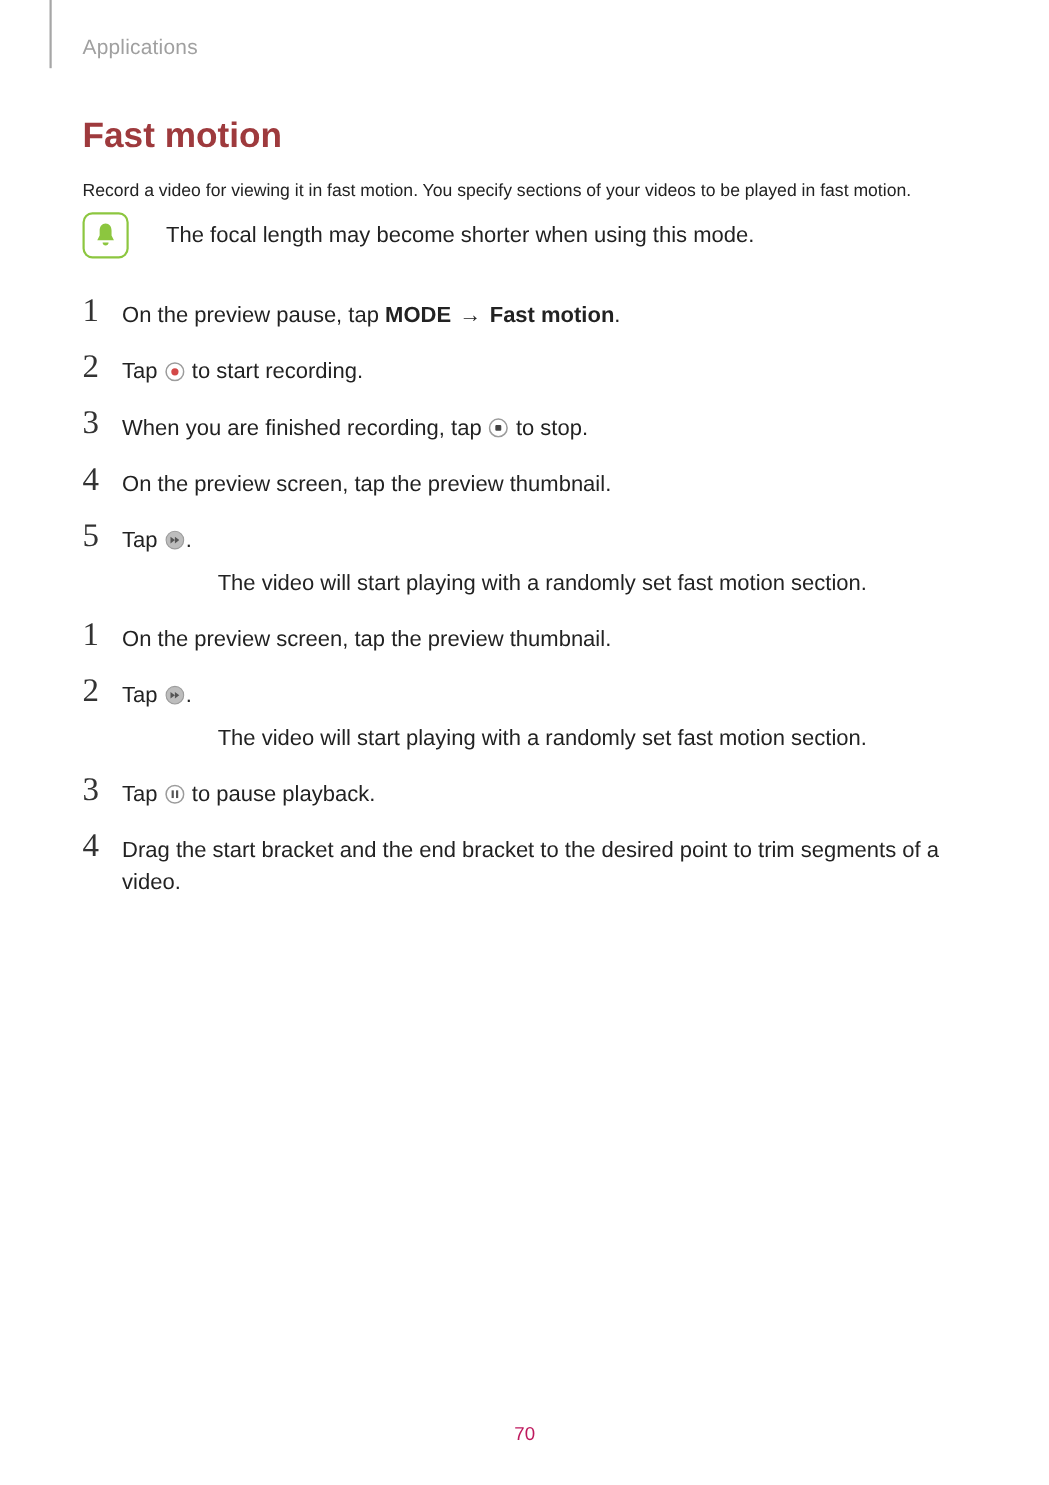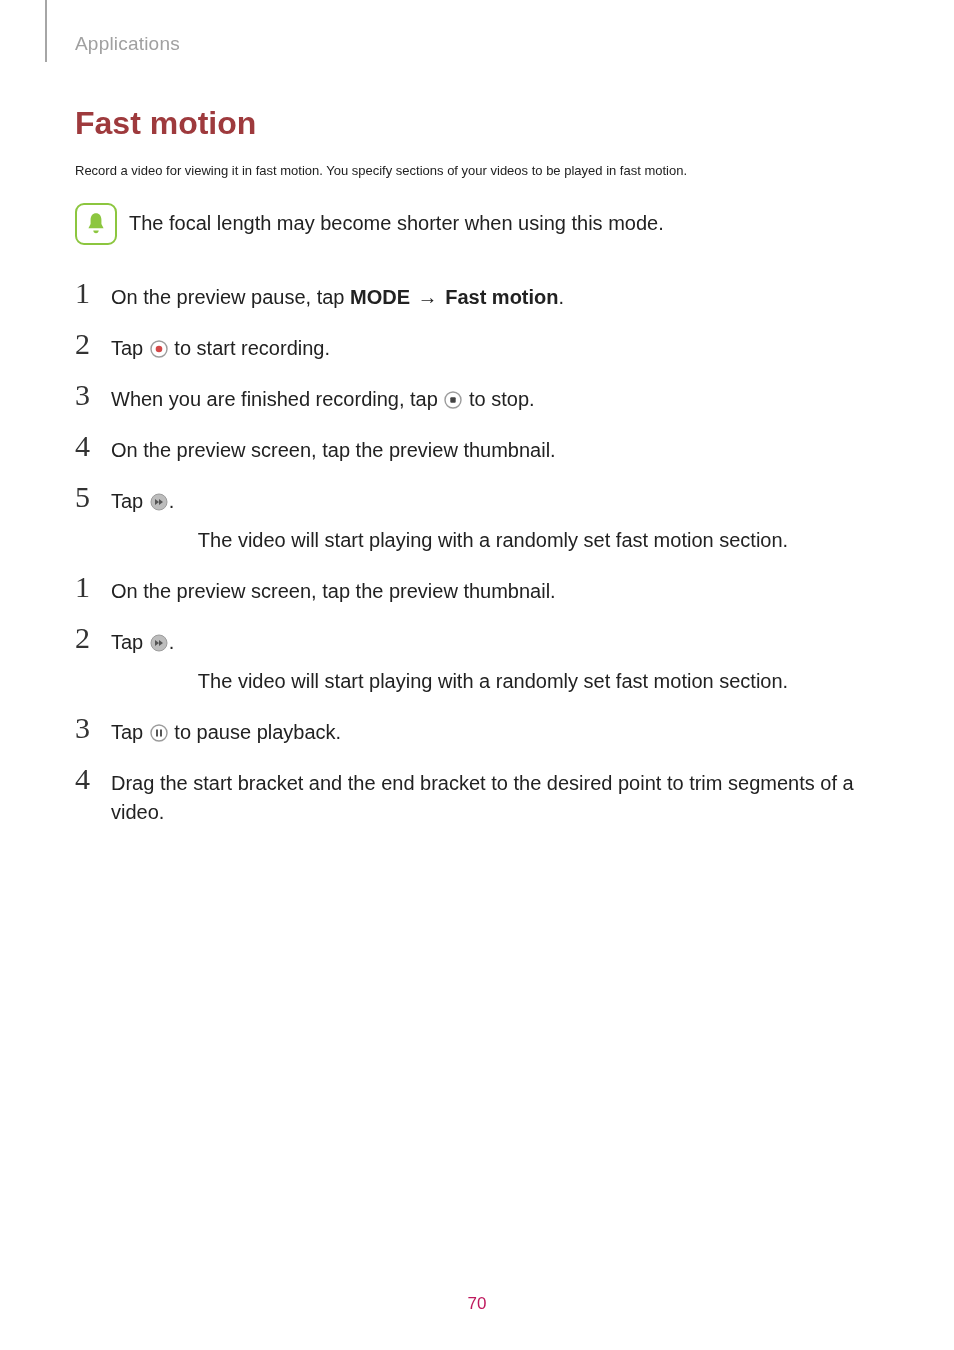--- a/index.html
+++ b/index.html
@@ -33,28 +33,28 @@
       top: 105px;
       width: 800px;
     }
     .section-title {
       font-size: 32px;
       font-weight: 600;
       color: #9e3a3d;
       margin-bottom: 20px;
     }
     .intro {
-      font-size: 13px;
+      font-size: 16px;
       line-height: 1.45;
-      margin-bottom: 22px;
+      margin-bottom: 8px;
     }
     .note-row {
       display: flex;
       align-items: center;
-      gap: 12px;
+      gap: 34px;
       margin-bottom: 36px;
     }
     .note-icon {
       width: 42px;
       height: 42px;
       border: 2px solid #8cc63f;
       border-radius: 9px;
       display: flex;
       align-items: center;
       justify-content: center;

